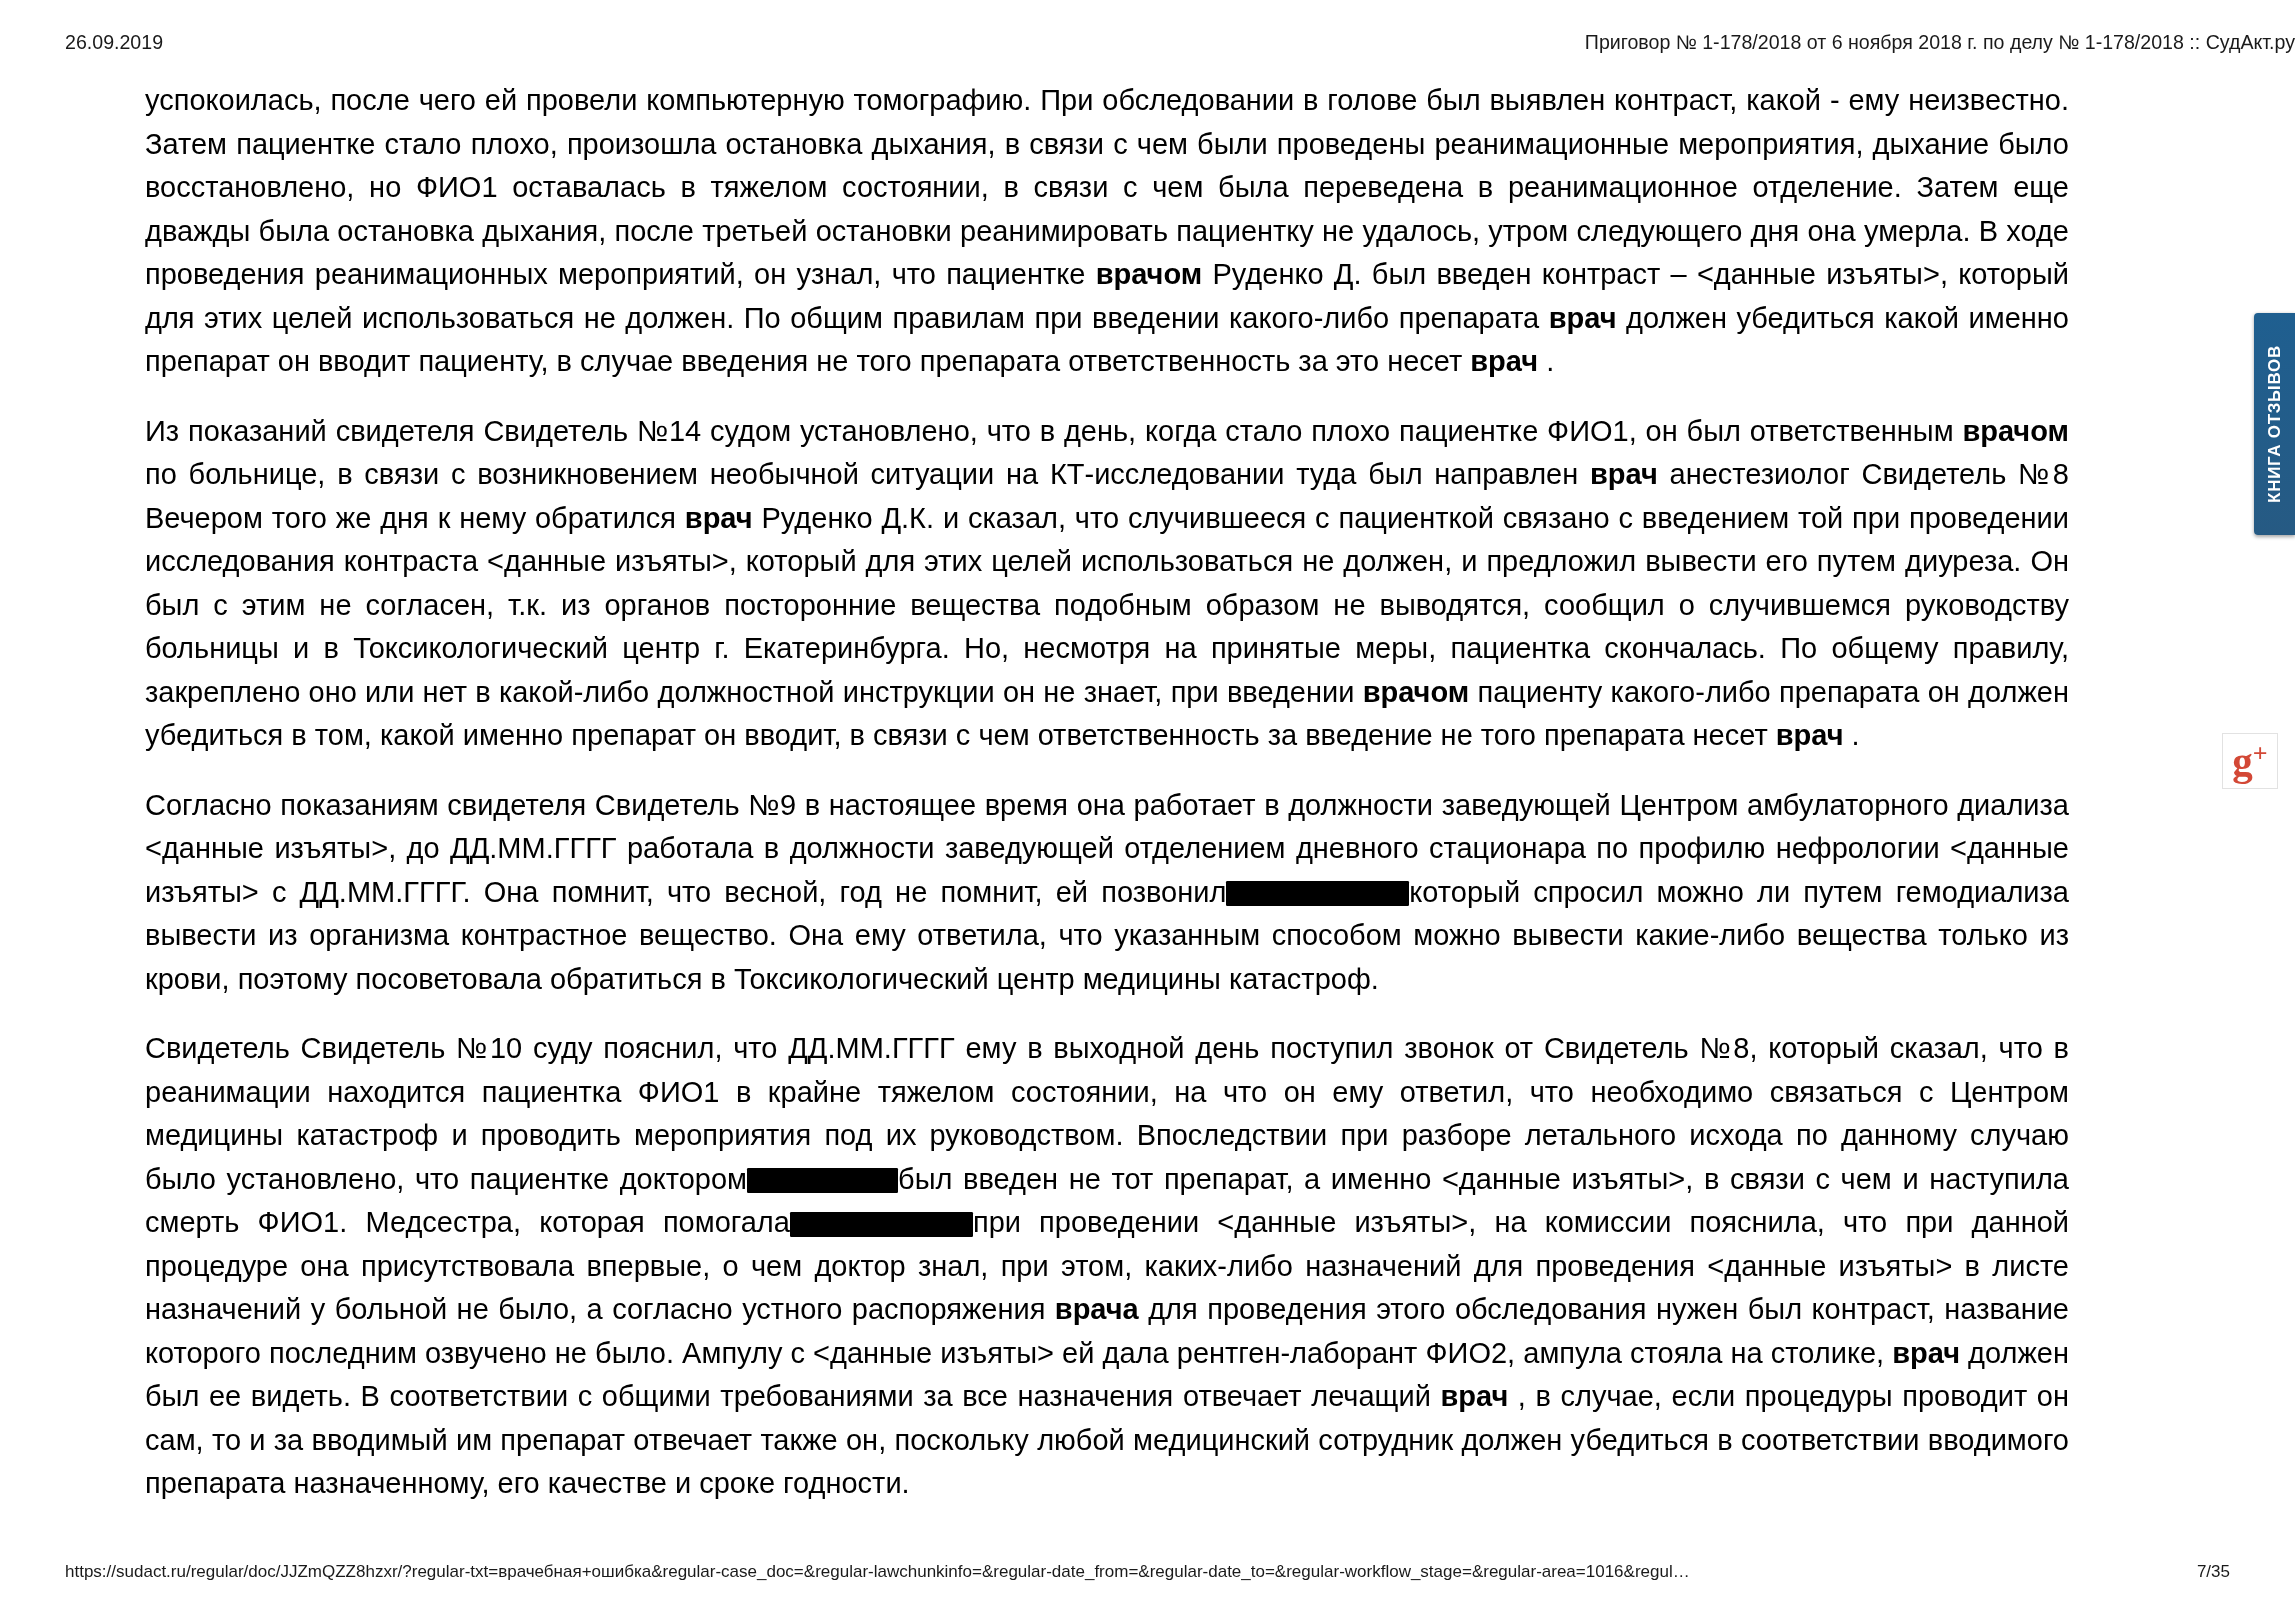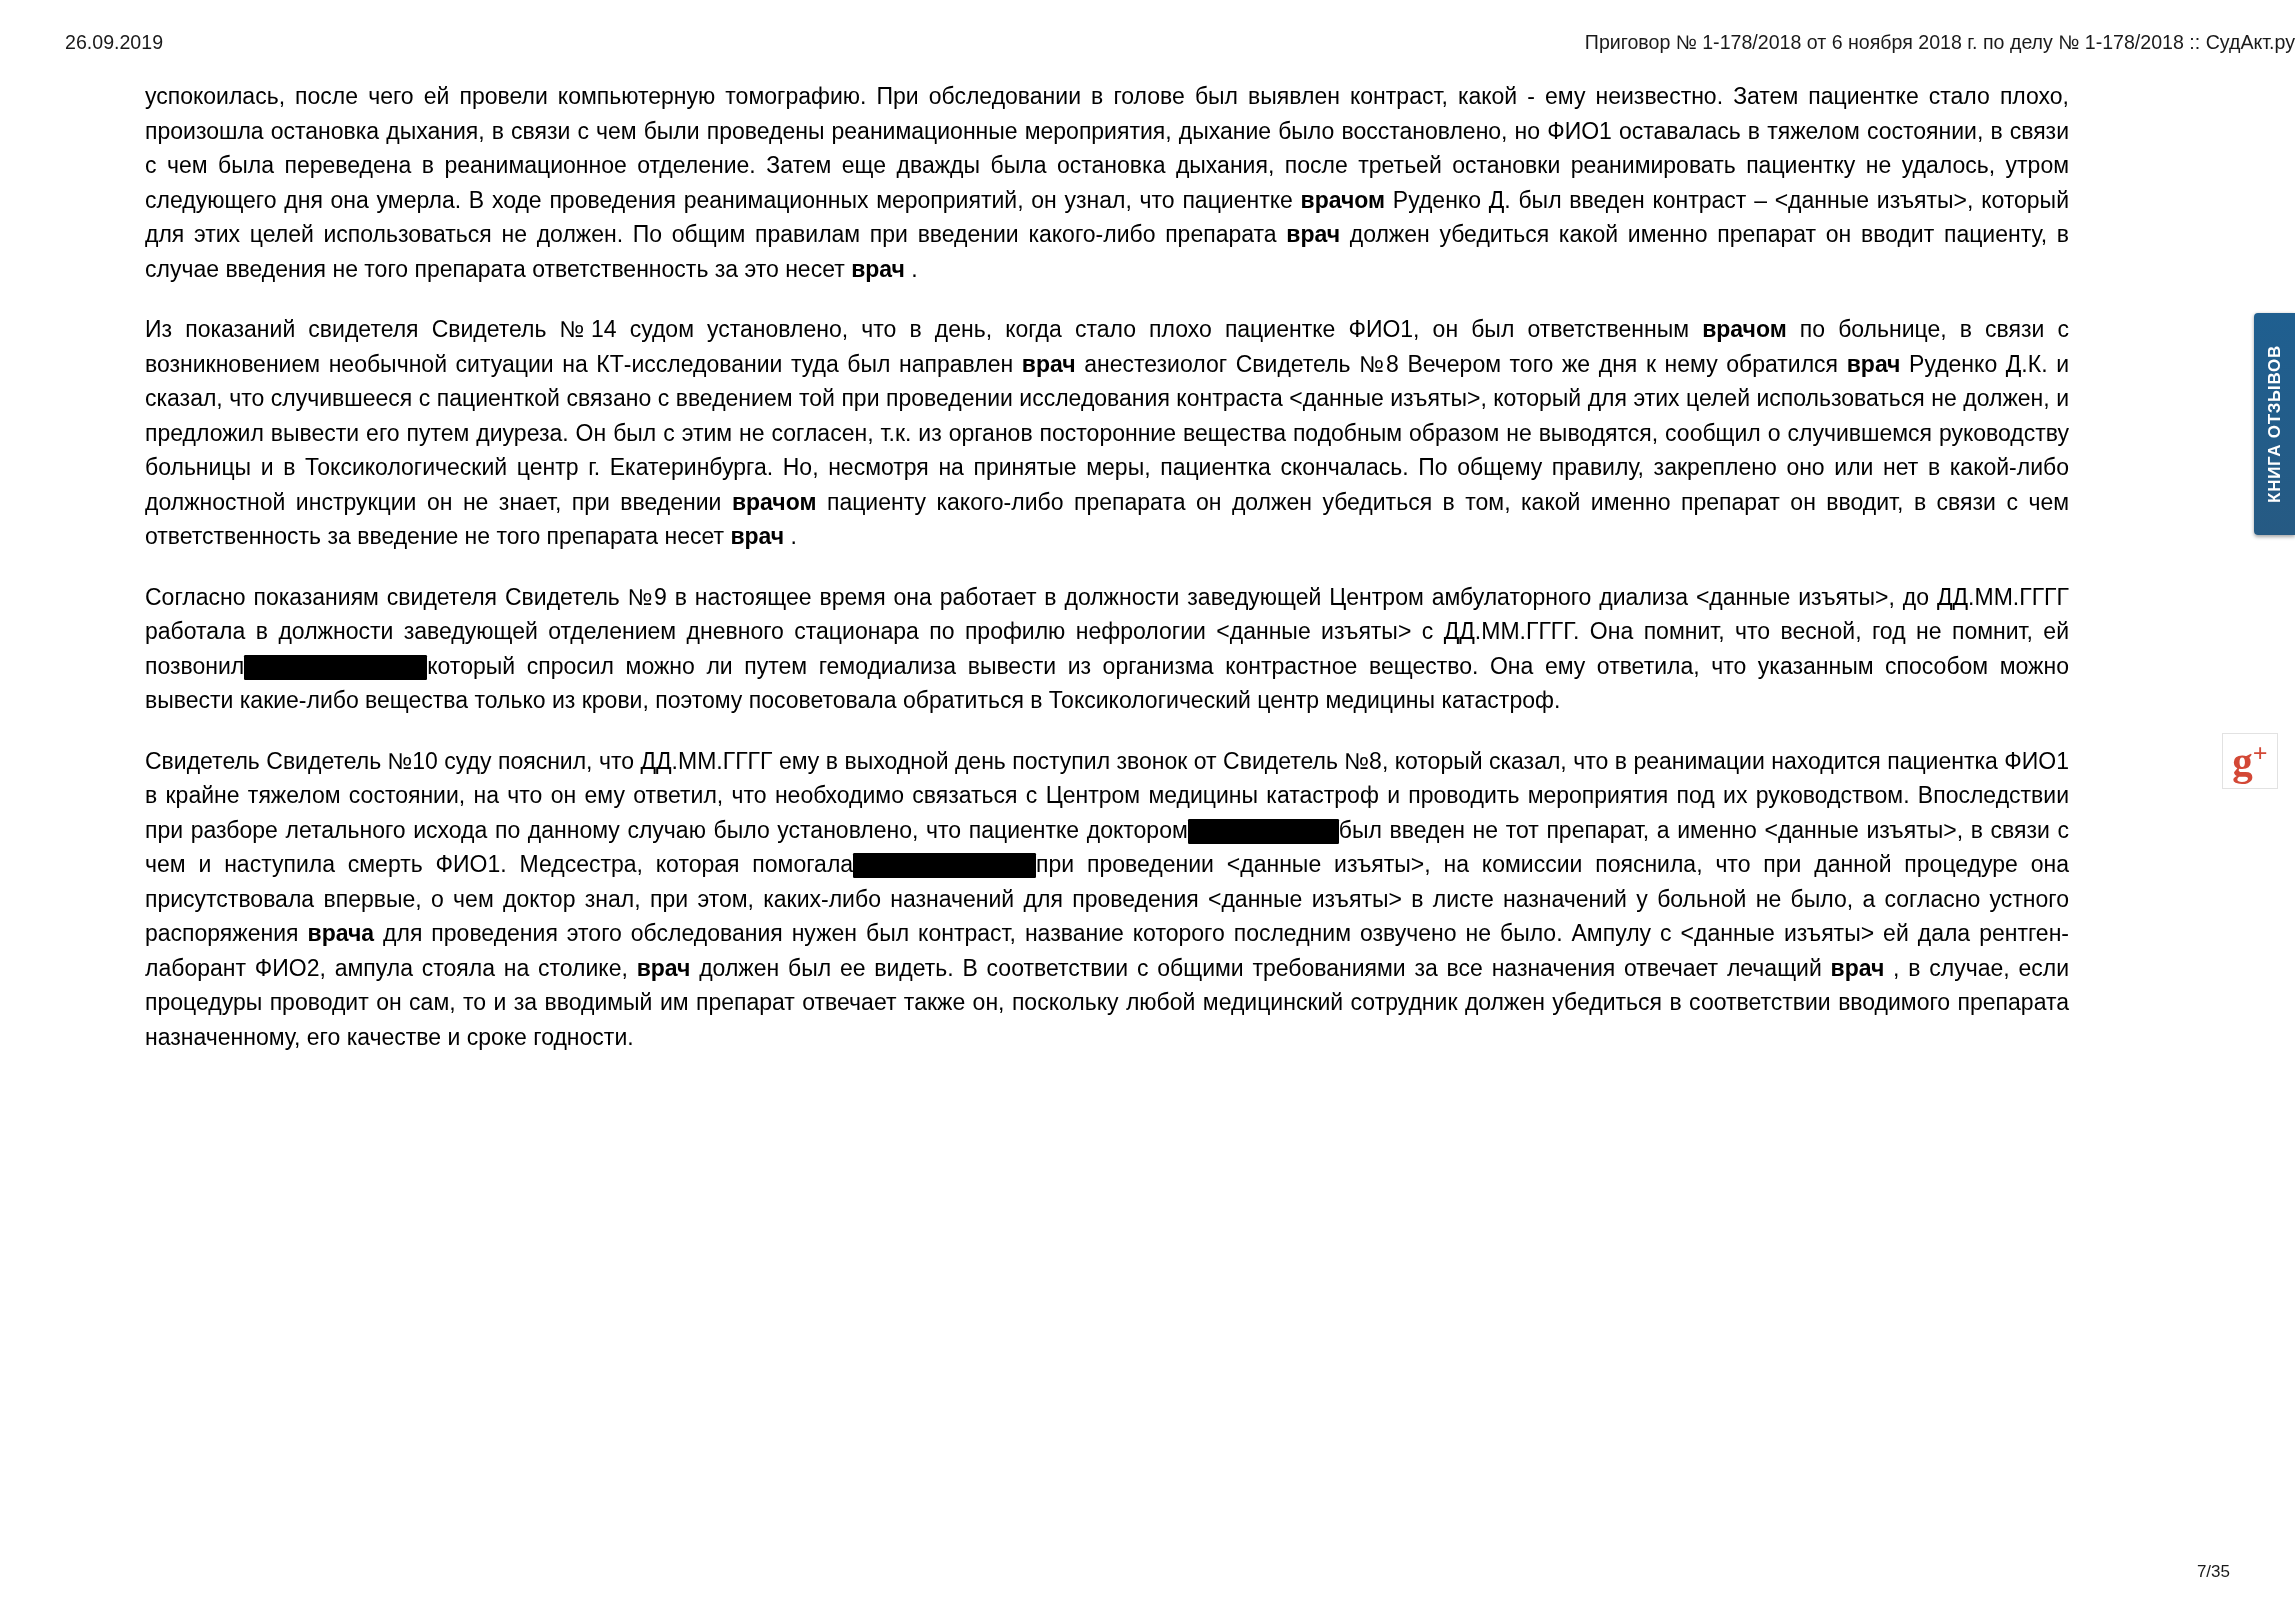--- a/index.html
+++ b/index.html
@@ -67,21 +67,21 @@
     top: 0;
     white-space: nowrap;
   }
 
   
   .doc {
     position: absolute;
     left: 145px;
     top: 79px;
     width: 1924px;
-    font-size: 23px;
+    font-size: 29px;
     line-height: 1.5;
     text-align: justify;
     color: #000;
   }
   .doc p {
     margin: 0 0 26px 0;
     text-indent: 0;
   }
   .doc p:last-child { margin-bottom: 0; }
   .doc b { font-weight: bold; }
@@ -162,15 +162,16 @@
 
 <div class="feedback-tab">
   <span>Книга отзывов</span>
 </div>
 
 <div class="gplus">
   <span>g</span><span class="plus">+</span>
 </div>
 
 <div class="print-footer">
+  <div class="url">https://sudact.ru/regular/doc/JJZmQZZ8hzxr/?regular-txt=врачебная+ошибка&amp;regular-case_doc=&amp;regular-lawchunkinfo=&amp;regular-date_from=&amp;regular-date_to=&amp;regular-workflow_stage=&amp;regular-area=1016&amp;regul…</div>
   <div class="pageno">7/35</div>
 </div>
 
 
 </body></html>

